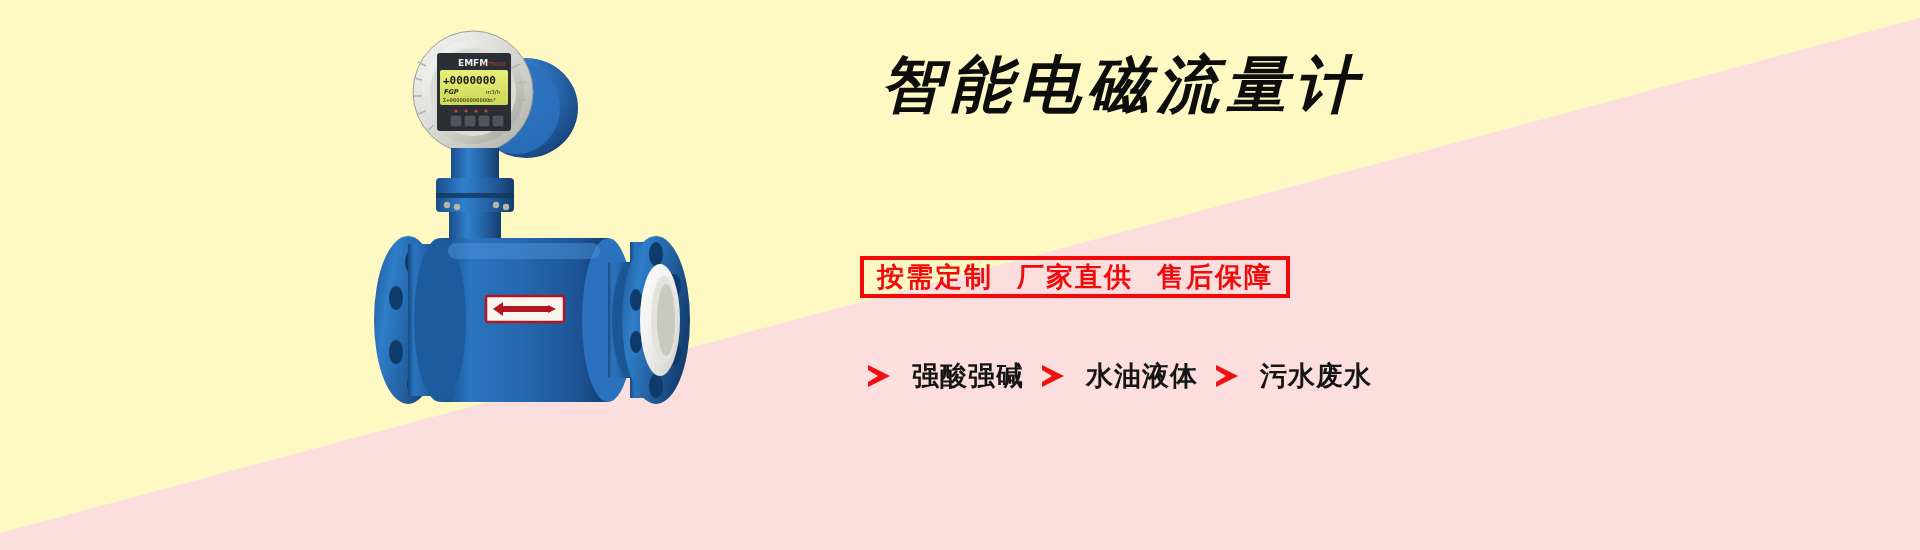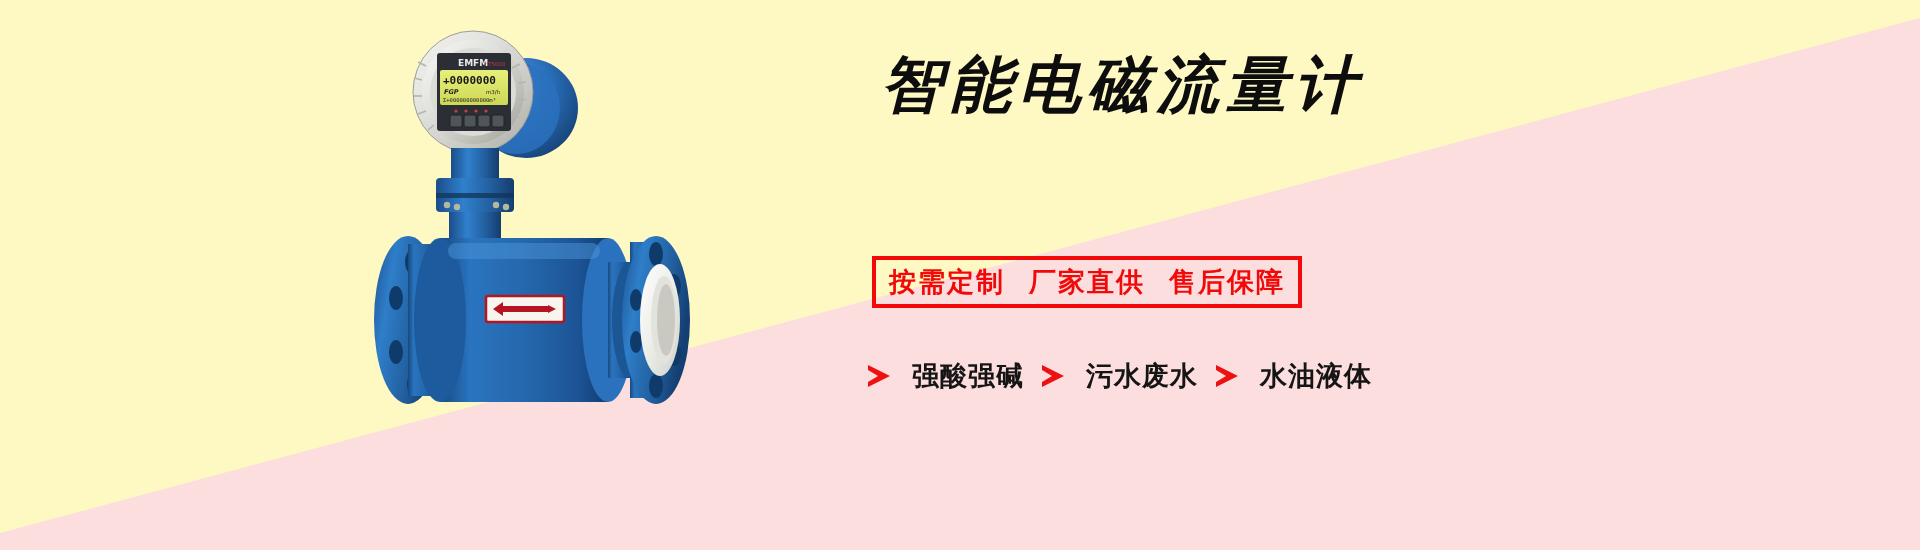--- a/index.html
+++ b/index.html
@@ -87,27 +87,26 @@
     white-space: nowrap;
     font-family: "DejaVu Sans", "Liberation Sans", sans-serif;
   }
   .subtitle .gap { display: inline-block; width: 26px; }
 
   .badge-box {
     position: absolute;
     left: 120px;
     top: 256px;
     width: 430px;
-    height: 52px;
+    height: 42px;
     border: 4px solid #f20a0a;
     display: flex;
     align-items: center;
     justify-content: center;
     background: transparent;
-    margin-left: 12px;
   }
   .badge-text {
     font-size: 27px;
     font-weight: bold;
     color: #f20a0a;
     letter-spacing: 2px;
     white-space: nowrap;
     font-family: "DejaVu Sans", "Liberation Sans", sans-serif;
   }
   .badge-text .gap { display: inline-block; width: 24px; }
@@ -333,22 +332,22 @@
       </span>
     </div>
 
     <div class="features">
       <div class="feature">
         <span class="arrow-icon"></span>
         <span class="feature-label">强酸强碱</span>
       </div>
       <div class="feature">
         <span class="arrow-icon"></span>
-        <span class="feature-label">污水废水</span>
+        <span class="feature-label">水油液体</span>
       </div>
       <div class="feature">
         <span class="arrow-icon"></span>
-        <span class="feature-label">水油液体</span>
+        <span class="feature-label">污水废水</span>
       </div>
     </div>
 
   </div>
 </div>
 
 </body></html>

